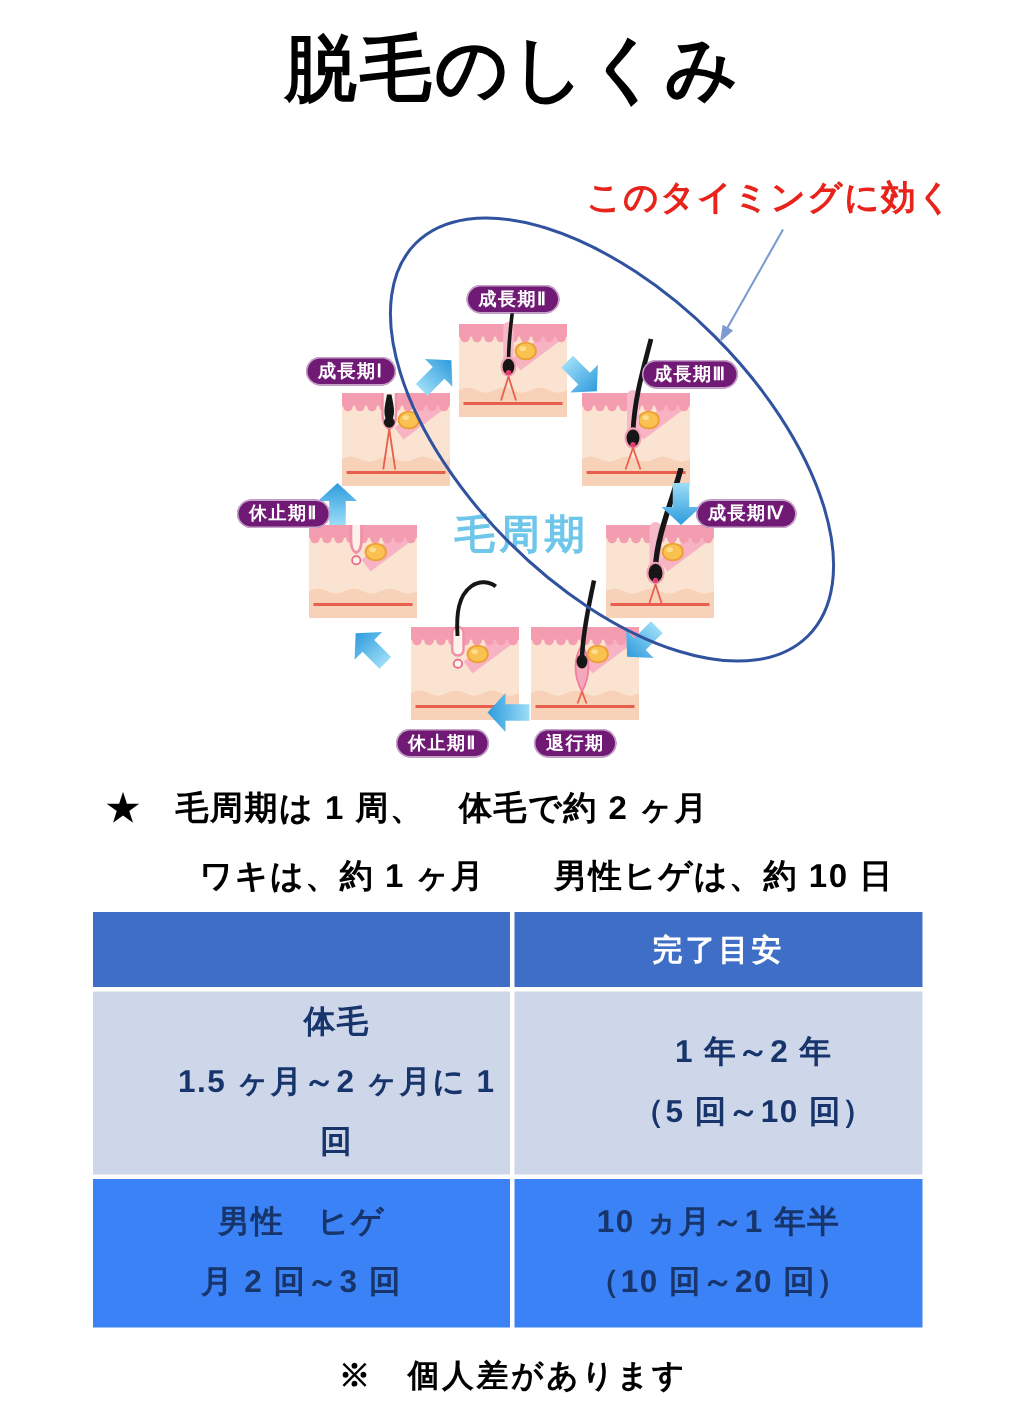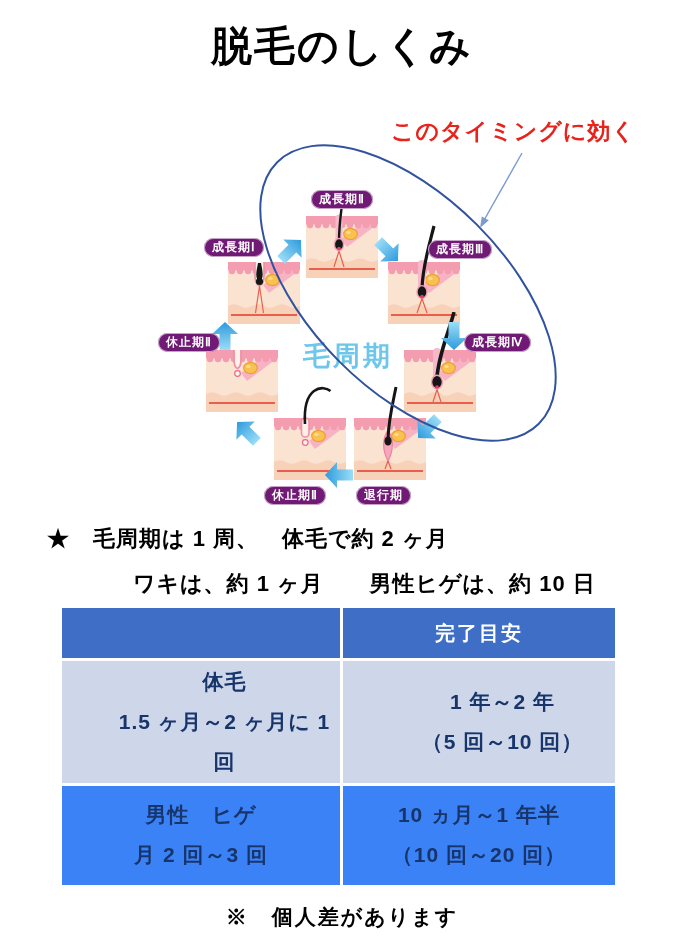--- a/index.html
+++ b/index.html
@@ -1,31 +1,31 @@
 <!DOCTYPE html>
 <html><head>
 <meta charset="utf-8">
 <style>
   html,body{margin:0;padding:0;background:#fff;}
   body{width:684px;height:951px;overflow:hidden;}
   .page{position:relative;width:684px;height:951px;font-family:"Liberation Sans",sans-serif;color:#000;}
   .title{margin:0;box-sizing:border-box;height:110px;padding-top:22px;text-align:center;
-         font-size:41px;font-weight:800;letter-spacing:2px;line-height:1.2;}
+         font-size:48px;font-weight:800;letter-spacing:2px;line-height:1.2;font-family:Liberation Mono, monospace;}
   .figure{position:relative;width:684px;height:400px;}
   .figure *{box-sizing:border-box;}
   .red-note{position:absolute;left:391px;top:6px;font-size:23px;font-weight:800;color:#E8231C;letter-spacing:1px;white-space:nowrap;}
   .overlay{position:absolute;left:0;top:0;z-index:5;pointer-events:none;}
   .stage{position:absolute;z-index:1;}
   .badge{position:absolute;z-index:6;background:#701a75;color:#fff;font-size:12px;font-weight:700;
          padding:3px 8px 4px;border-radius:11px;letter-spacing:1px;white-space:nowrap;line-height:1;
          box-shadow:0 0 0 1px rgba(255,255,255,.6) inset;}
   .center-label{position:absolute;left:303px;top:228px;z-index:2;font-size:27px;font-weight:800;
          color:#6EC6EA;letter-spacing:3px;white-space:nowrap;}
   .note-line{font-size:22px;font-weight:700;letter-spacing:1px;white-space:nowrap;}
-  .note-1{margin:14px 0 0 47px;}
+  .note-1{margin:14px 0 0 71px;}
   .note-2{margin:15px 0 0 133px;}
   table.sched{border-collapse:separate;border-spacing:3px;margin:6px 0 0 59px;table-layout:fixed;}
   table.sched td,table.sched th{text-align:center;vertical-align:middle;font-weight:700;margin-left:44px;}
   .th-cell{background:#3E6EC5;color:#fff;font-size:20px;height:48px;letter-spacing:2px;}
   .row1 td{background:#CED6E9;}
   .row2 td{background:#3b82f6;}
   .body-cell{color:#17356B;font-size:21px;line-height:1.9;letter-spacing:1px;}
   .r1{height:93px;padding-left:48px;}
   .r2{height:97px;}
   .footer-note{margin-top:15px;text-align:center;font-size:21px;font-weight:700;letter-spacing:2px;}

